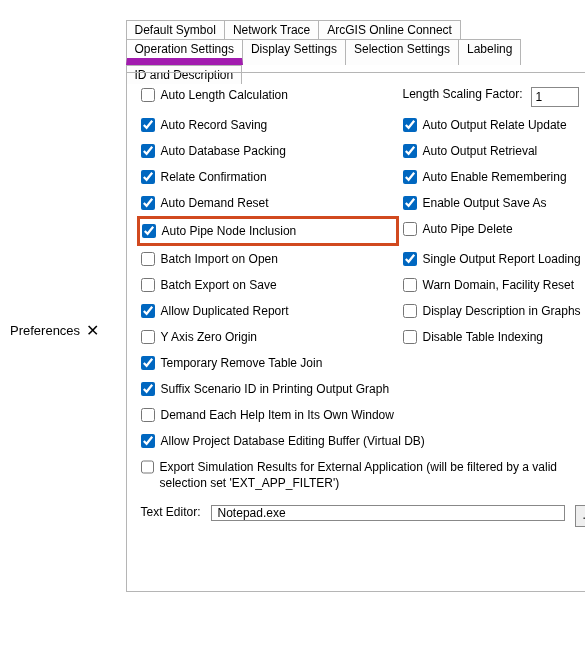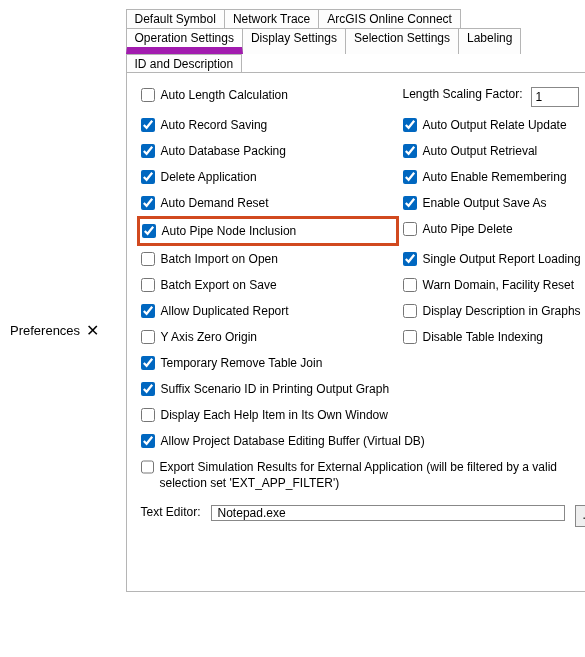--- a/index.html
+++ b/index.html
@@ -40,21 +40,21 @@
   }
   .tab {
     border: 1px solid #b5b5b5;
     border-bottom: none;
     background: #fff;
     padding: 2px 8px;
     font-size: 12px;
     margin-right: -1px;
     cursor: pointer;
     position: relative;
-    top: 1px;
+    top: 12px;
   }
   .tab.active {
     border-bottom: 7px solid #a21caf;
     z-index: 2;
   }
   .tab.inactive {
     background: #fdfdfd;
   }
   .tab-panel {
     border: 1px solid #b5b5b5;
@@ -215,21 +215,21 @@
           <div class="chk">
             <input type="checkbox" checked="" style="">
             <span>Auto Database Packing</span>
           </div>
           <div class="chk">
             <input type="checkbox" checked="" style="">
             <span>Auto Output Retrieval</span>
           </div>
           <div class="chk">
             <input type="checkbox" checked="" style="">
-            <span>Delete Application</span>
+            <span>Relate Confirmation</span>
           </div>
           <div class="chk">
             <input type="checkbox" checked="" style="">
             <span>Auto Enable Remembering</span>
           </div>
           <div class="chk">
             <input type="checkbox" checked="" style="">
             <span>Auto Demand Reset</span>
           </div>
           <div class="chk">
@@ -279,21 +279,21 @@
           <div class="chk full">
             <input type="checkbox" checked="" style="">
             <span>Temporary Remove Table Join</span>
           </div>
           <div class="chk full">
             <input type="checkbox" checked="" style="">
             <span>Suffix Scenario ID in Printing Output Graph</span>
           </div>
           <div class="chk full">
             <input type="checkbox" style="">
-            <span>Display Each Help Item in Its Own Window</span>
+            <span>Demand Each Help Item in Its Own Window</span>
           </div>
           <div class="chk full">
             <input type="checkbox" checked="" style="">
             <span>Allow Project Database Editing Buffer (Virtual DB)</span>
           </div>
           <div class="chk full">
             <input type="checkbox" style="">
             <span>Export Simulation Results for External Application (will be filtered by a valid selection set 'EXT_APP_FILTER')</span>
           </div>
         </div>

